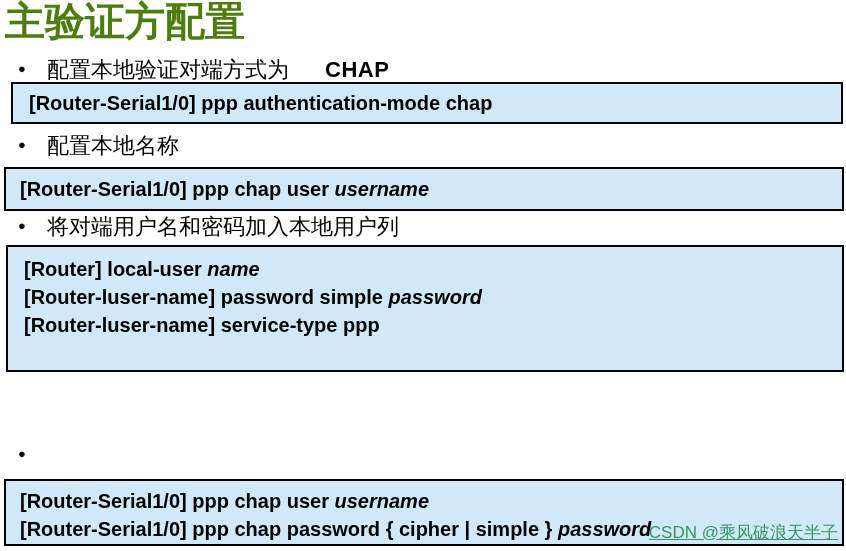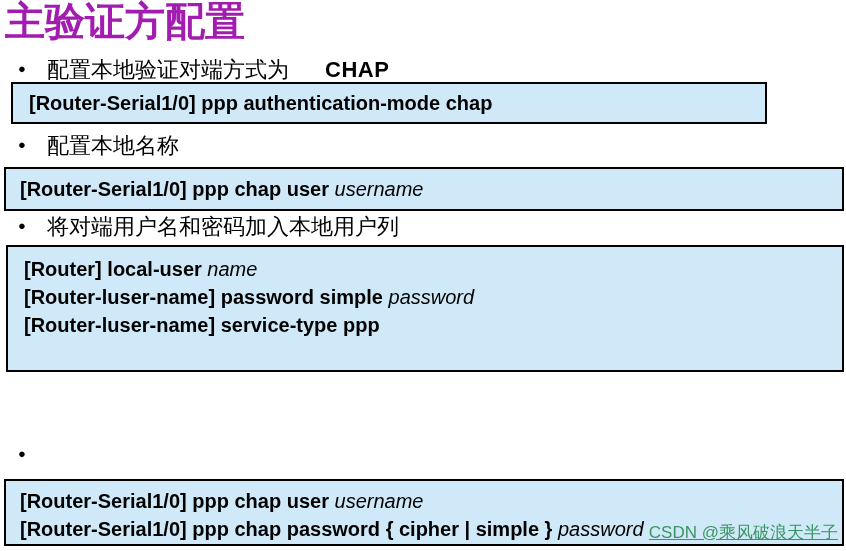--- a/index.html
+++ b/index.html
@@ -4,41 +4,41 @@
 <style>
   html,body{margin:0;padding:0;}
   body{
     width:846px;height:551px;overflow:hidden;background:#ffffff;
     font-family:"Liberation Sans","DejaVu Sans",sans-serif;color:#000;
     position:relative;
   }
   .page{position:absolute;inset:0;}
   .title{
     position:absolute;left:5px;margin:0;
-    font-size:40px;font-weight:700;line-height:1.05;letter-spacing:0px;color:#a21caf;
+    font-size:40px;font-weight:700;line-height:1.05;letter-spacing:0px;color:#4d7c0f;
   }
   #title1{top:0px;}
   #title2{top:385px;}
   .bullet{
     position:absolute;left:18px;display:flex;align-items:flex-start;
     font-size:22px;line-height:1.15;color:#000;
   }
   .bullet .dot{
     width:29px;flex:0 0 29px;font-size:13px;padding-top:5px;color:#000;
   }
   .bullet .en{font-weight:700;letter-spacing:0.5px;margin-left:36px;}
   .codebox{
     position:absolute;box-sizing:border-box;
     background:#cfe9f8;border:2px solid #000;
     font-weight:700;font-size:20px;color:#000;
   }
   .codebox.single{display:flex;align-items:center;}
   .codebox .cline{line-height:28px;white-space:nowrap;}
-  .codebox em{font-style:italic;font-weight:400;}
-  #box1{left:11px;top:82px;width:756px;height:42px;padding-left:16px;}
+  .codebox em{font-style:italic;font-weight:700;}
+  #box1{left:11px;top:82px;width:832px;height:42px;padding-left:16px;}
   #box2{left:4px;top:167px;width:840px;height:44px;padding-left:14px;}
   #box3{left:6px;top:245px;width:838px;height:127px;padding:8px 0 18px 16px;}
   #box4{left:4px;top:479px;width:840px;height:67px;padding:6px 0 0 14px;}
   #b1{top:57px;}
   #b2{top:133px;}
   #b3{top:214px;}
   #b4{top:442px;}
   .watermark{
     position:absolute;right:8px;top:521px;
     font-size:17px;color:#15803d;opacity:0.8;white-space:nowrap;

